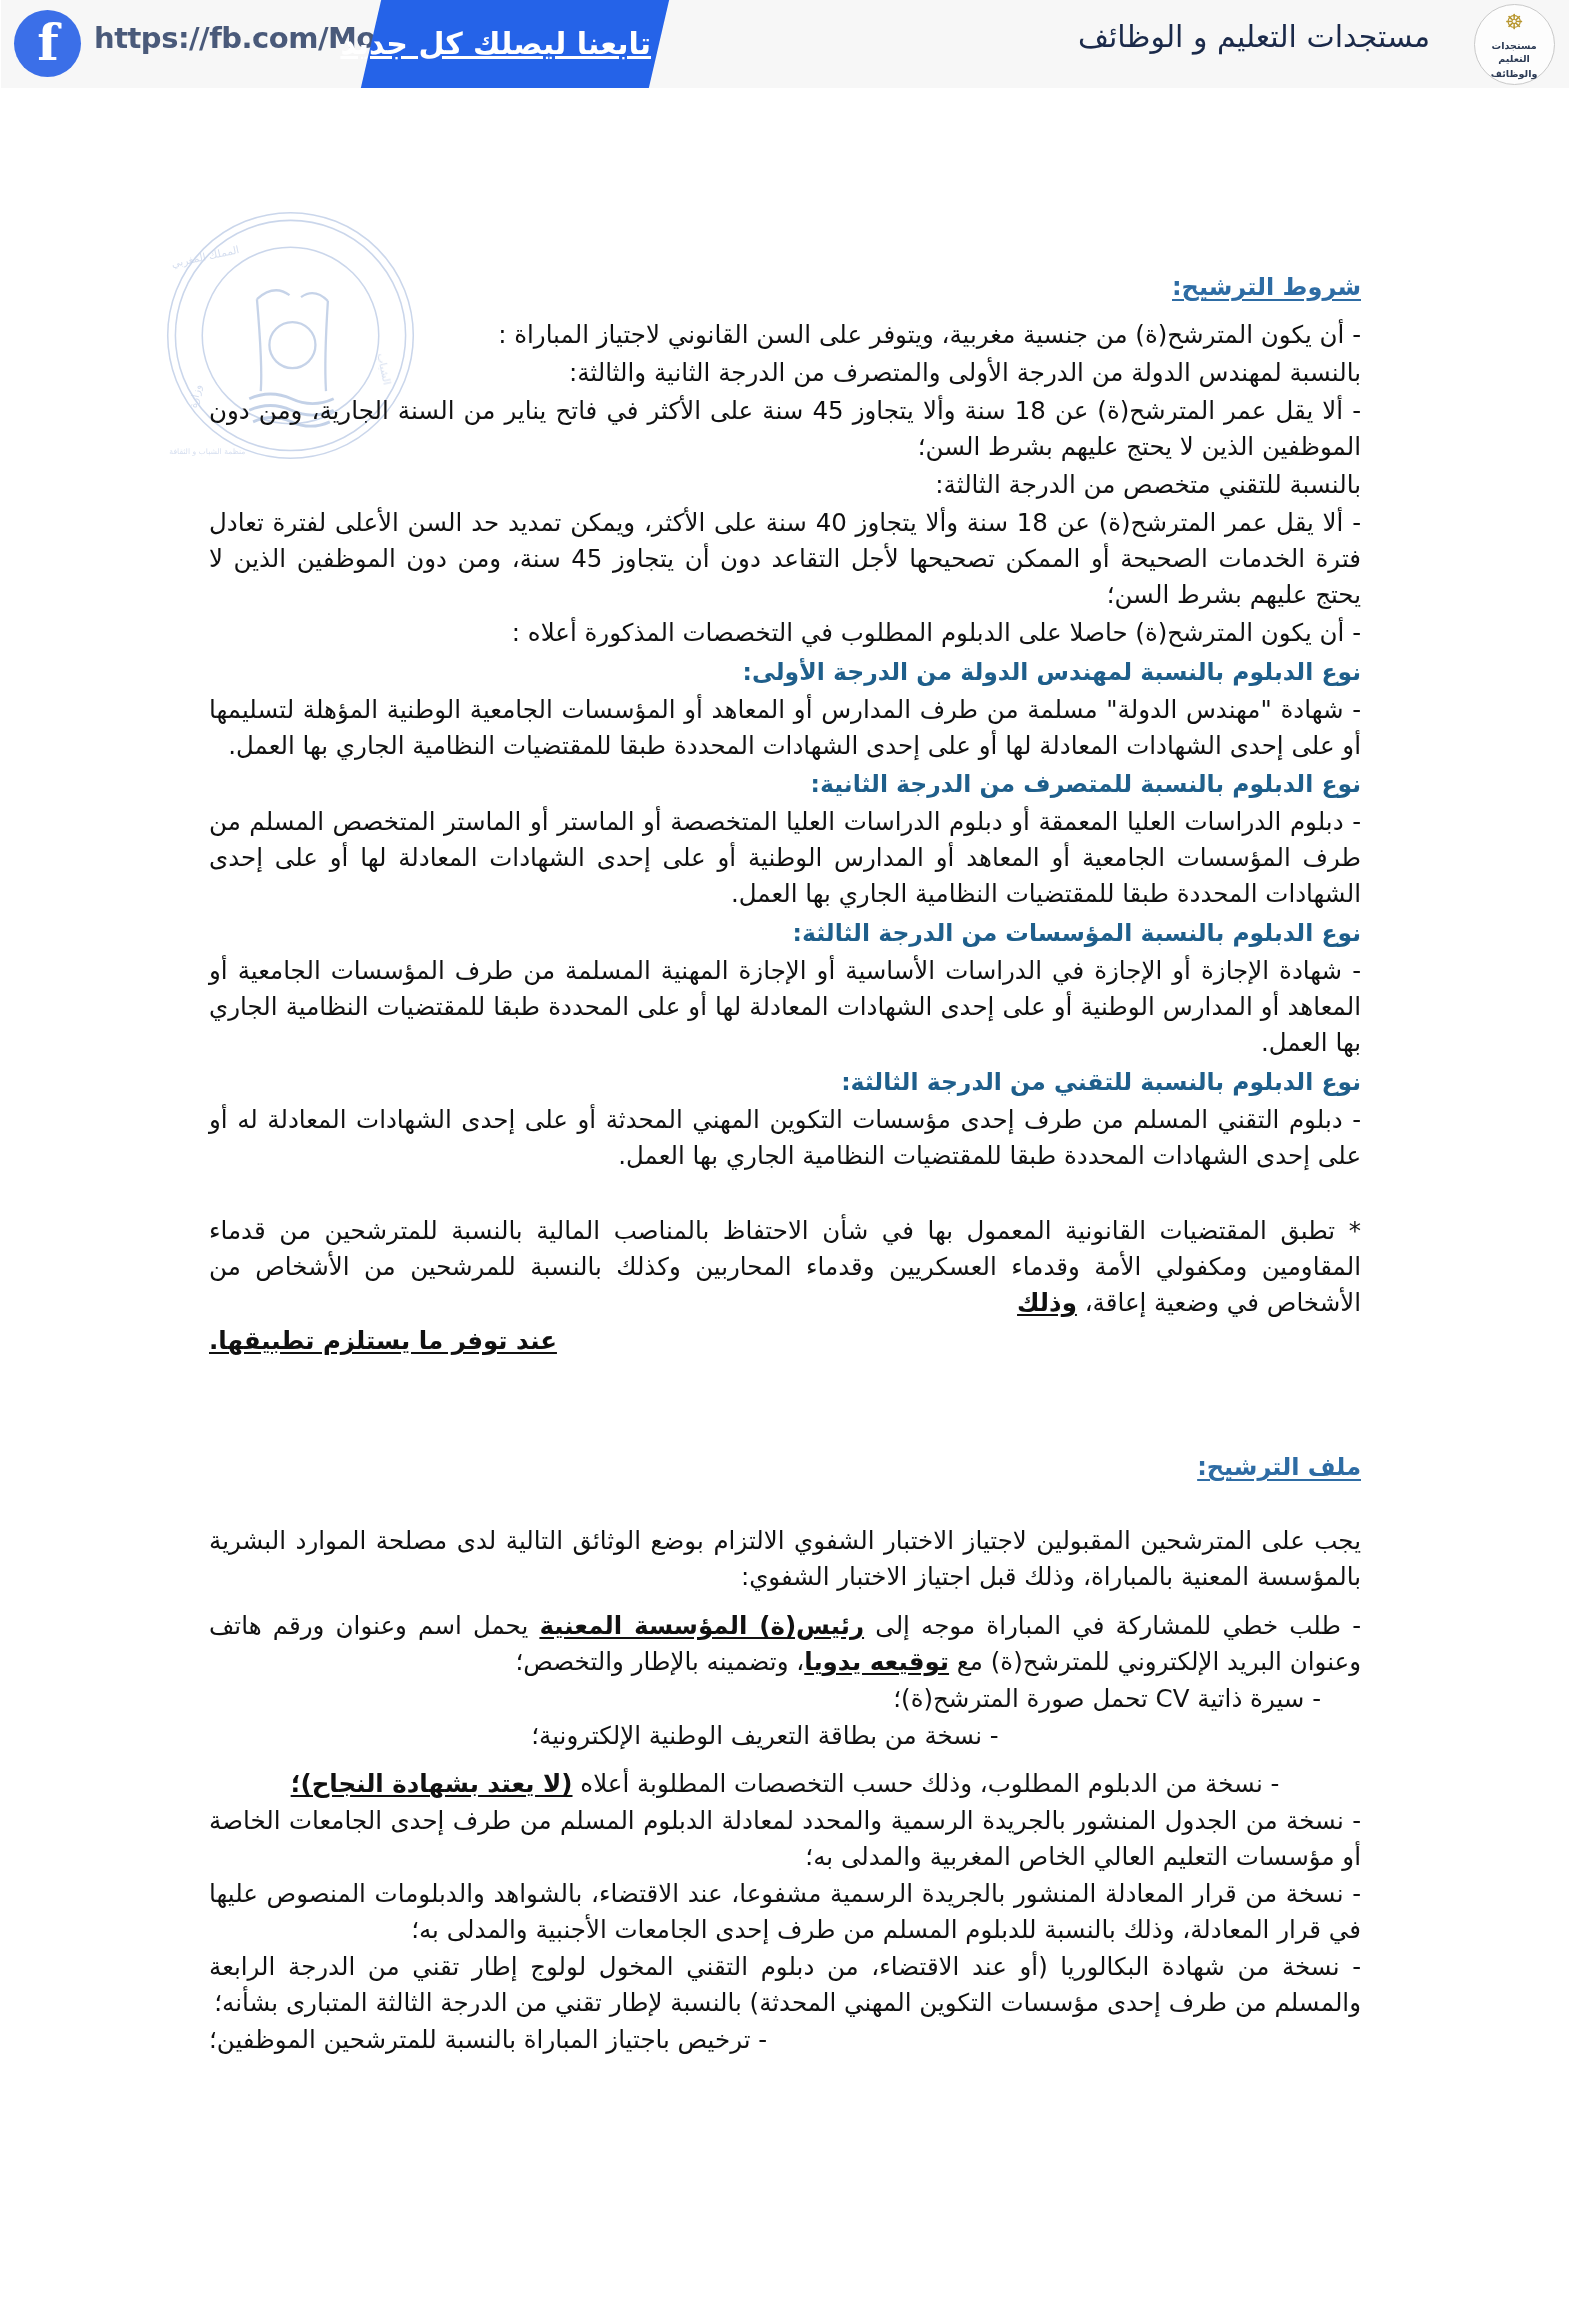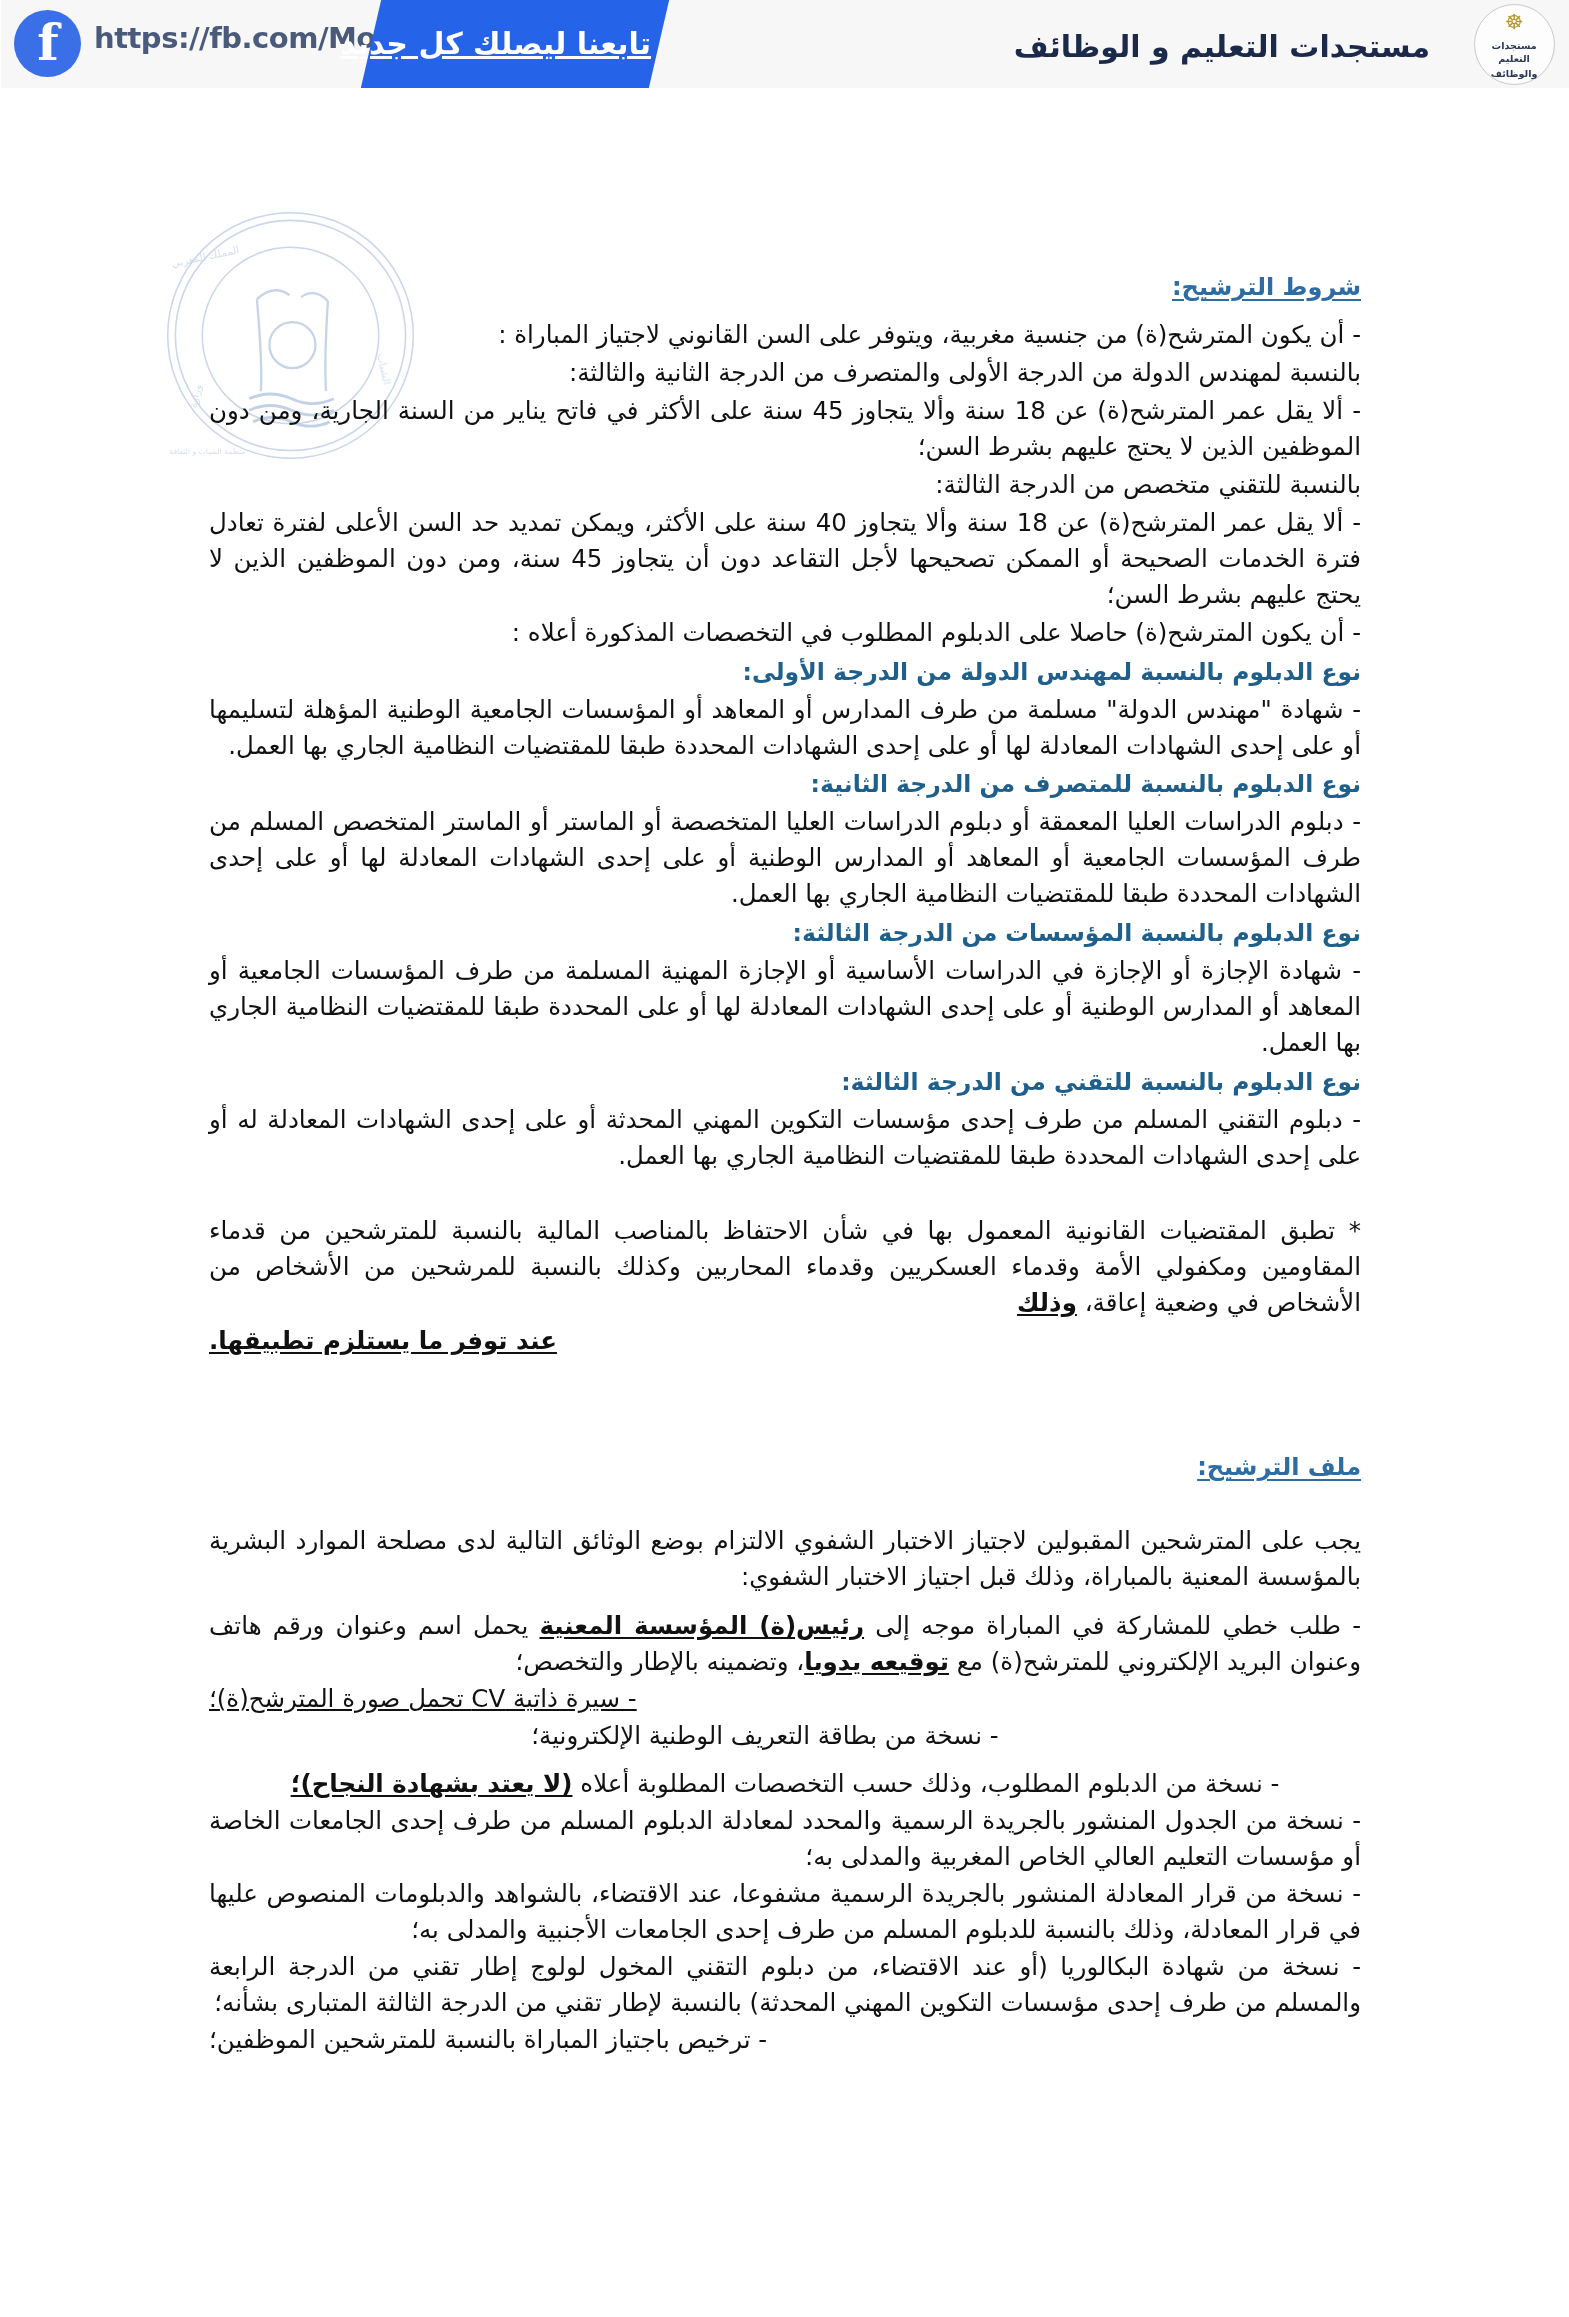--- a/index.html
+++ b/index.html
@@ -89,23 +89,23 @@
     font-weight: bold;
     font-size: 30px;
     line-height: 54px;
     white-space: nowrap;
     direction: rtl;
     text-decoration: underline;
   }
   .banner-title {
     position: absolute;
     right: 140px;
-    top: 22px;
+    top: 12px;
     color: #1b2a4a;
-    font-weight: bold;
+    font-weight: normal;
     font-size: 30px;
     line-height: 50px;
     white-space: nowrap;
     direction: rtl;
   }
   .seal-badge {
     position: absolute;
     right: 15.4px;
     top: 3.8px;
     width: 81px;
@@ -301,21 +301,21 @@
     <h2 class="sec-head second">ملف الترشيح:</h2>
 
     <div class="spacer-md"></div>
 
     <p class="line bold just">يجب على المترشحين المقبولين لاجتياز الاختبار الشفوي الالتزام بوضع الوثائق التالية لدى مصلحة الموارد البشرية بالمؤسسة المعنية بالمباراة، وذلك قبل اجتياز الاختبار الشفوي:</p>
 
     <div class="spacer-sm"></div>
 
     <div class="dash-item"><span>- طلب خطي للمشاركة في المباراة موجه إلى </span><span class="b u">رئيس(ة) المؤسسة المعنية</span><span> يحمل اسم وعنوان ورقم هاتف وعنوان البريد الإلكتروني للمترشح(ة) مع </span><span class="b u">توقيعه يدويا</span><span>، وتضمينه بالإطار والتخصص؛</span></div>
 
-    <div class="dash-item center-pad" style="text-align:left;text-decoration:underline;">-   سيرة ذاتية CV تحمل صورة المترشح(ة)؛</div>
+    <div class="dash-item center-pad" style="text-align:right;">-   سيرة ذاتية CV تحمل صورة المترشح(ة)؛</div>
 
     <div class="dash-item center-pad" style="text-align:center;">-   نسخة من بطاقة التعريف الوطنية الإلكترونية؛</div>
 
     <div class="dash-item" style="text-align:center;margin-top:12px;"><span>-      نسخة من الدبلوم المطلوب، وذلك حسب التخصصات المطلوبة أعلاه </span><span class="b u">(لا يعتد بشهادة النجاح)؛</span></div>
 
     <div class="dash-item">- نسخة من الجدول المنشور بالجريدة الرسمية والمحدد لمعادلة الدبلوم المسلم من طرف إحدى الجامعات الخاصة أو مؤسسات التعليم العالي الخاص المغربية والمدلى به؛</div>
 
     <div class="dash-item">- نسخة من قرار المعادلة المنشور بالجريدة الرسمية مشفوعا، عند الاقتضاء، بالشواهد والدبلومات المنصوص عليها في قرار المعادلة، وذلك بالنسبة للدبلوم المسلم من طرف إحدى الجامعات الأجنبية والمدلى به؛</div>
 
     <div class="dash-item">- نسخة من شهادة البكالوريا (أو عند الاقتضاء، من دبلوم التقني المخول لولوج إطار تقني من الدرجة الرابعة والمسلم من طرف إحدى مؤسسات التكوين المهني المحدثة) بالنسبة لإطار تقني من الدرجة الثالثة المتبارى بشأنه؛</div>

